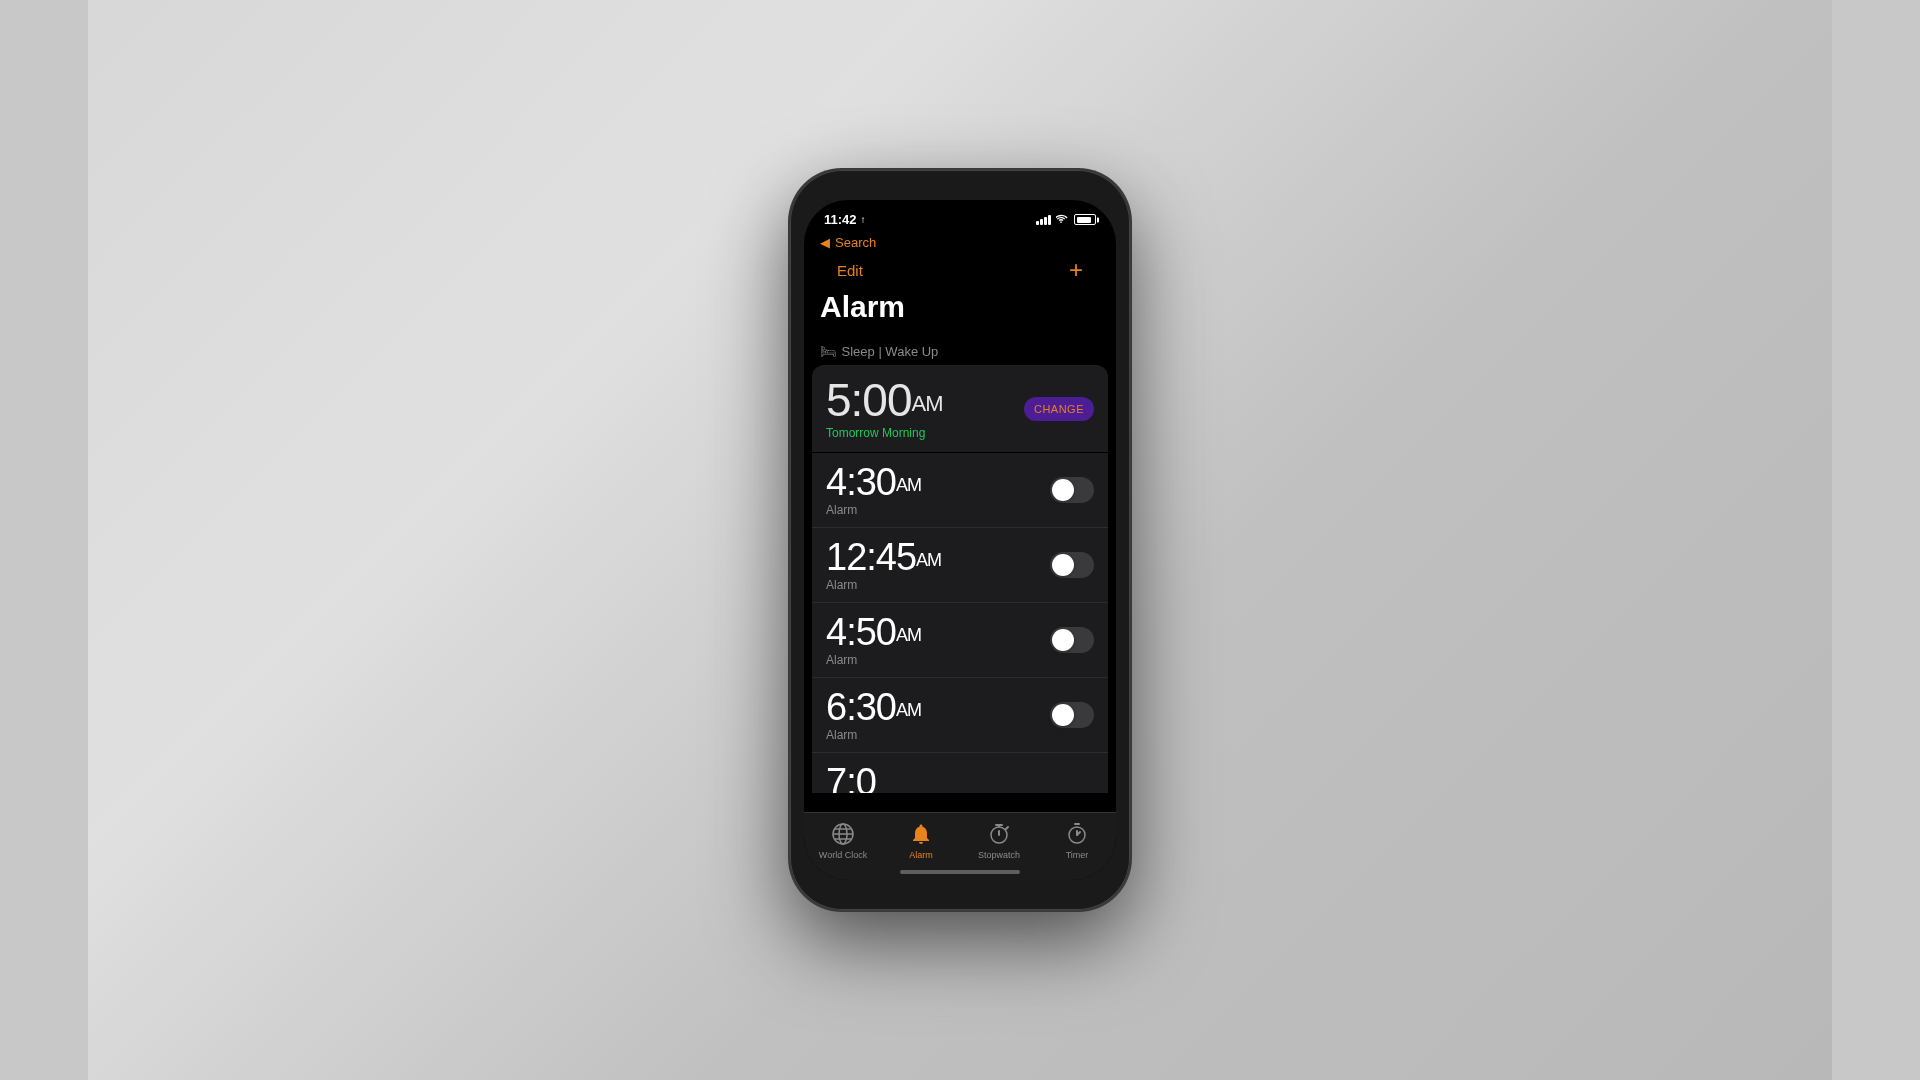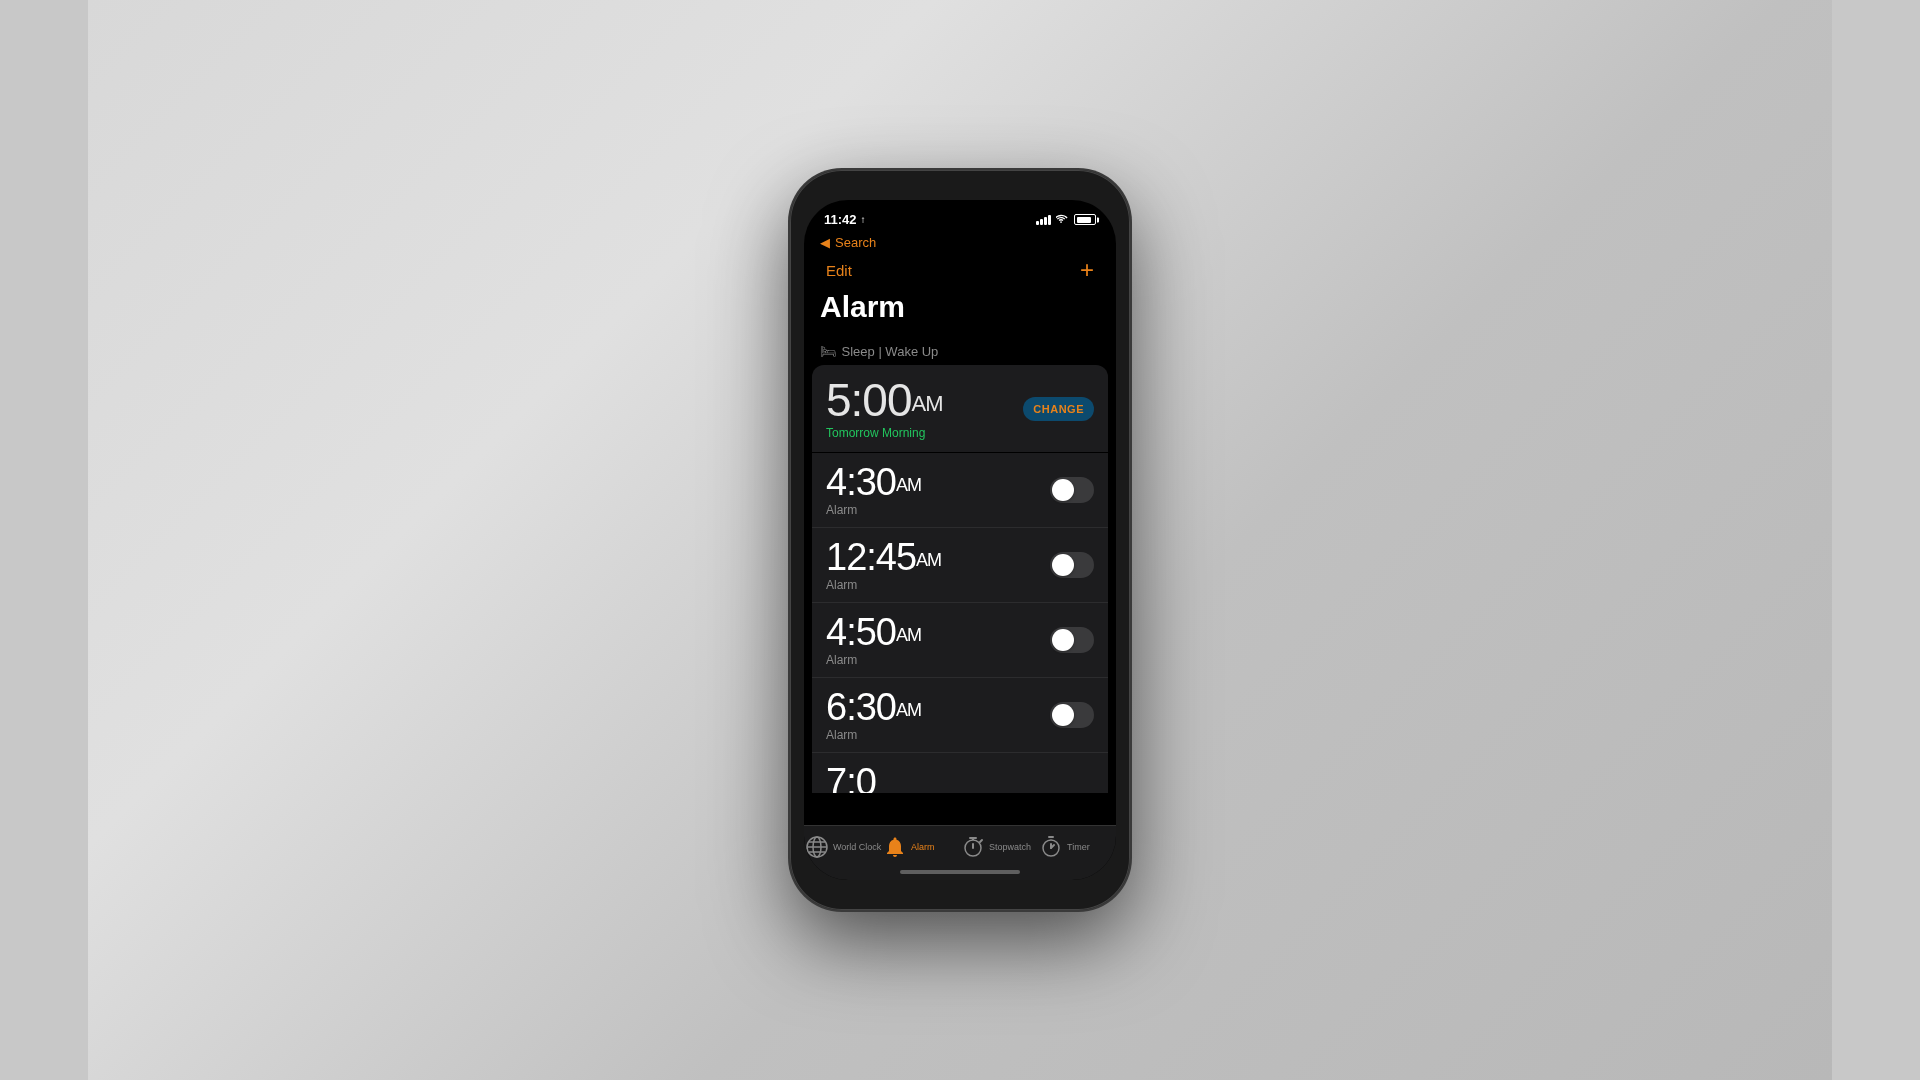--- a/index.html
+++ b/index.html
@@ -150,21 +150,21 @@
       display: flex;
       align-items: center;
       gap: 3px;
     }
 
     
     .app-header {
       display: flex;
       justify-content: space-between;
       align-items: center;
-      padding: 2px 22px 8px;
+      padding: 2px 33px 8px;
     }
 
     .edit-btn {
       color: #e8821a;
       font-size: 15px;
       font-weight: 400;
     }
 
     .add-btn {
       color: #e8821a;
@@ -226,24 +226,24 @@
       vertical-align: middle;
     }
 
     .time-subtitle {
       color: #22c55e;
       font-size: 12px;
       margin-top: 3px;
     }
 
     .change-btn {
-      background: #0c4a6e;
+      background: #4c1d95;
       color: #e8821a;
       font-size: 11px;
-      font-weight: 700;
+      font-weight: 400;
       padding: 6px 10px;
       border-radius: 20px;
       letter-spacing: 0.5px;
     }
 
     
     .other-label {
       color: #8a8a8a;
       font-size: 14px;
       font-weight: 400;
@@ -317,21 +317,21 @@
       background: rgba(28,28,30,0.95);
       border-top: 0.5px solid #333;
       display: flex;
       justify-content: space-around;
       align-items: center;
       padding: 8px 0 20px;
     }
 
     .tab-item {
       display: flex;
-      flex-direction: row;
+      flex-direction: column;
       align-items: center;
       gap: 3px;
       flex: 1;
     }
 
     .tab-icon {
       width: 26px;
       height: 26px;
       display: flex;
       align-items: center;

